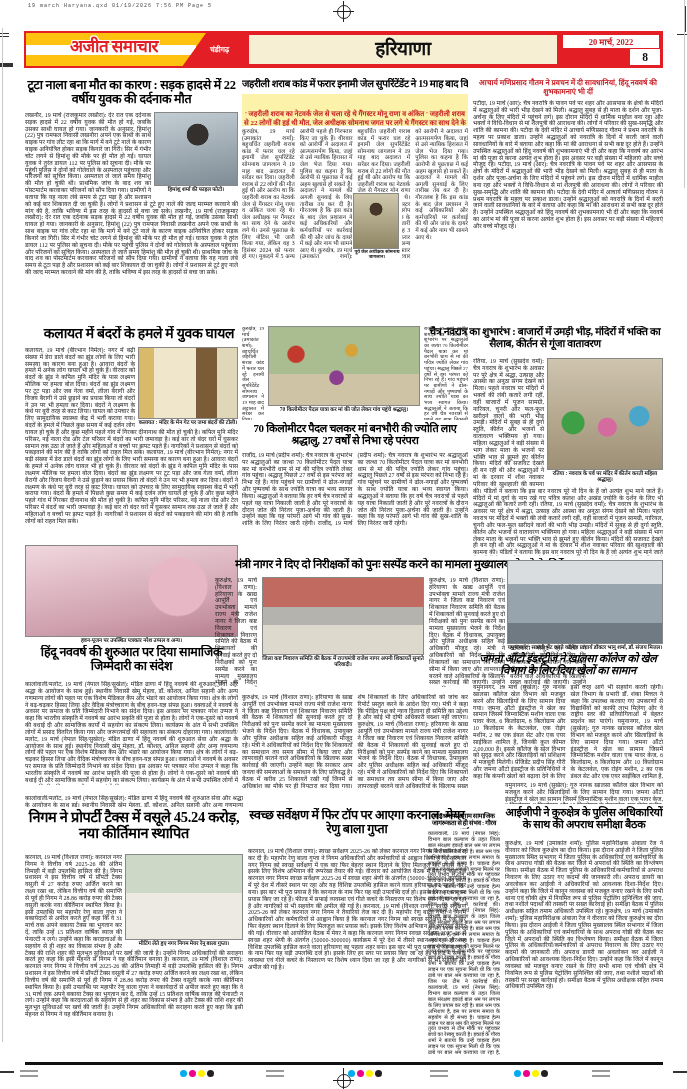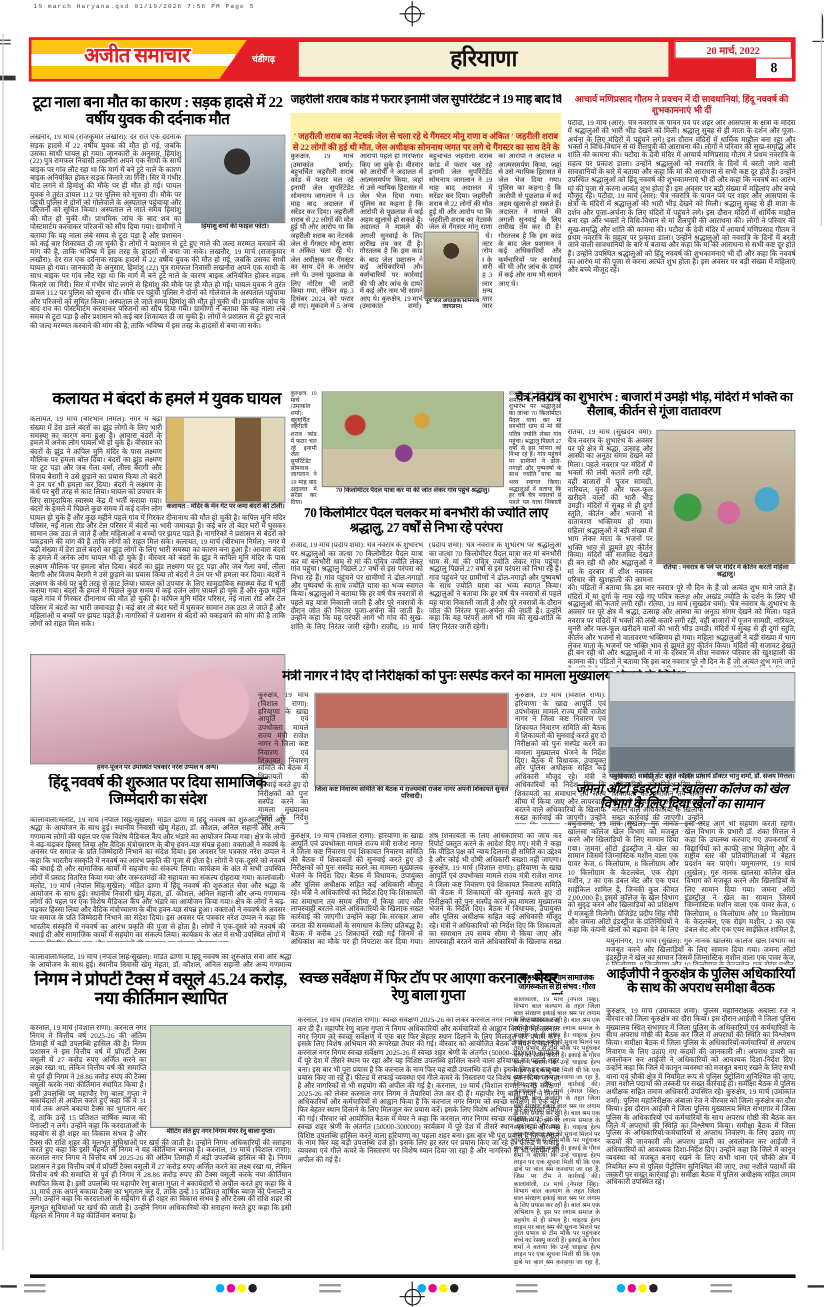--- a/index.html
+++ b/index.html
@@ -1,17 +1,17 @@
 <!DOCTYPE html>
 <html><head>
 <meta charset="utf-8">
 <style>
   html,body{margin:0;padding:0;background:#ffffff;}
   #page{position:relative;width:687px;height:1089px;background:#ffffff;overflow:hidden;
-        font-family:"Liberation Serif",serif;color:#1b1b1b;border-radius:20px;}
+        font-family:"Liberation Serif",serif;color:#1b1b1b;}
   .abs{position:absolute;}
   
   .slug{font-family:"Liberation Mono",monospace;font-size:5px;letter-spacing:1px;color:#444;white-space:nowrap;}
   .edge{background:#c9c9c9;}
   .mark{background:#333;}
   .cross-circle{border:1.2px solid #222;border-radius:50%;background:transparent;}
   .cross-line{background:#222;}
   .greg{width:18px;height:7px;border-top:2.5px solid #9a9a9a;border-bottom:2.5px solid #9a9a9a;box-sizing:border-box;}
   .cmyk{display:flex;gap:2px;}
   .cmyk b{width:7px;height:7px;border-radius:50%;display:block;}

